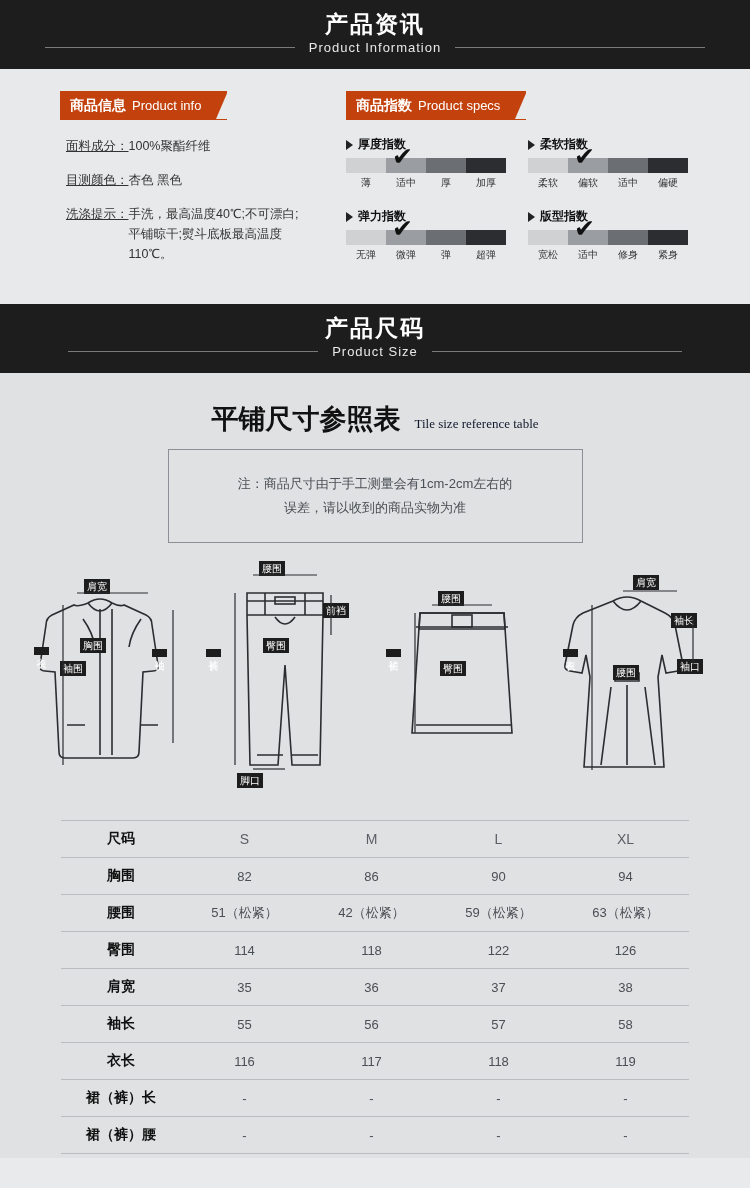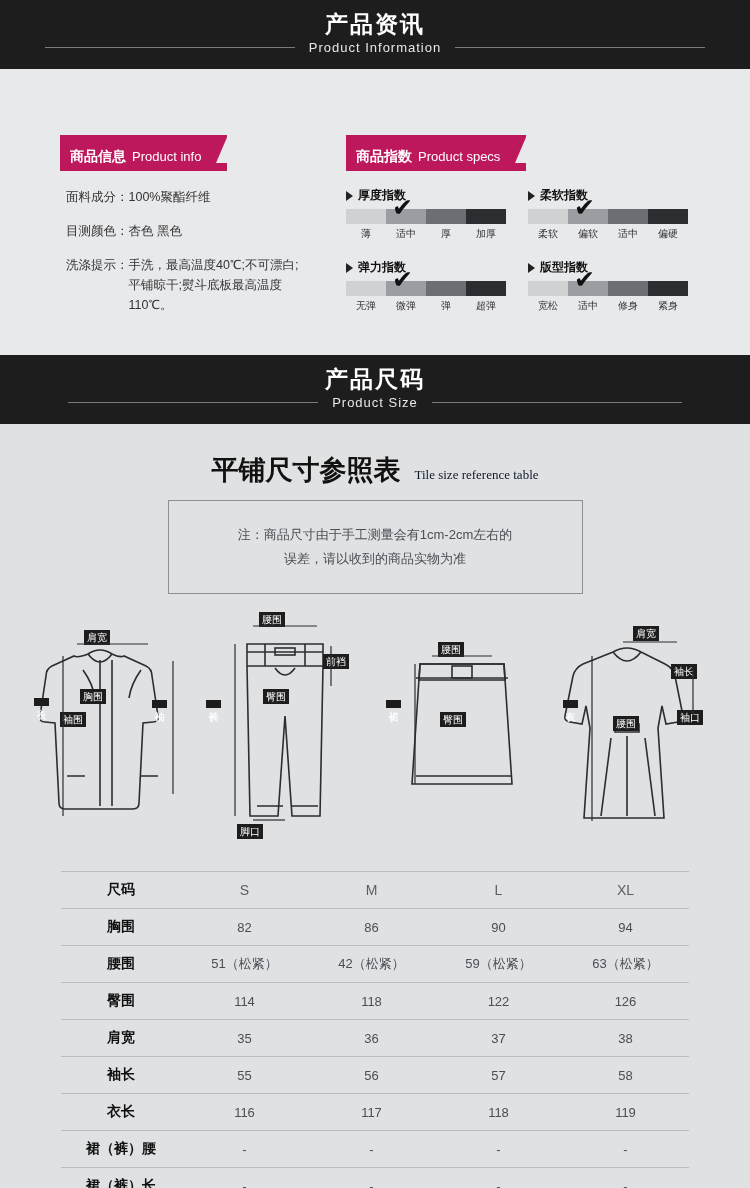--- a/index.html
+++ b/index.html
@@ -49,48 +49,47 @@
   
   .sec-info {
     background:#e8e9eb;
     padding:22px 40px 26px 60px;
     display:flex;
     gap:36px;
     position:relative;
   }
   .panel-title {
     display:inline-block;
-    background:#be185d;
+    background:#c2410c;
     color:#fff;
     font-size:14px;
     font-weight:bold;
-    padding:13px 26px 5px 10px;
-    position:relative;
-    margin-top:44px;
+    padding:6px 26px 5px 10px;
+    position:relative;
   }
   .panel-title .en { font-weight:normal; font-size:13px; margin-left:6px;}
   .panel-title:after {
     content:"";
     position:absolute;
     right:-1px; top:0;
     border-top:28px solid transparent;
     border-right:12px solid #e8e9eb;
   }
   .col-left { width:250px; }
   .col-right { flex:1; }
 
   .info-lines { margin-top:16px; padding-left:6px; }
   .info-line {
     font-size:12.5px;
     color:#333;
     line-height:20px;
     margin-bottom:14px;
     display:flex;
   }
-  .info-line .lbl { white-space:nowrap; }
+  .info-line .lbl { white-space:nowrap;text-decoration:underline; }
   .info-line .val { }
 
   
   .spec-grid {
     margin-top:16px;
     display:flex;
     flex-wrap:wrap;
     gap:18px 22px;
   }
   .spec-item { width:160px; }
@@ -508,28 +507,28 @@
         <td>58</td>
       </tr>
       <tr>
         <td>衣长</td>
         <td>116</td>
         <td>117</td>
         <td>118</td>
         <td>119</td>
       </tr>
       <tr>
+        <td>裙（裤）长</td>
+        <td>-</td>
+        <td>-</td>
+        <td>-</td>
+        <td>-</td>
+      </tr>
+      <tr>
         <td>裙（裤）腰</td>
-        <td>-</td>
-        <td>-</td>
-        <td>-</td>
-        <td>-</td>
-      </tr>
-      <tr>
-        <td>裙（裤）长</td>
         <td>-</td>
         <td>-</td>
         <td>-</td>
         <td>-</td>
       </tr>
     </tbody>
   </table>
 
 </div>
 

